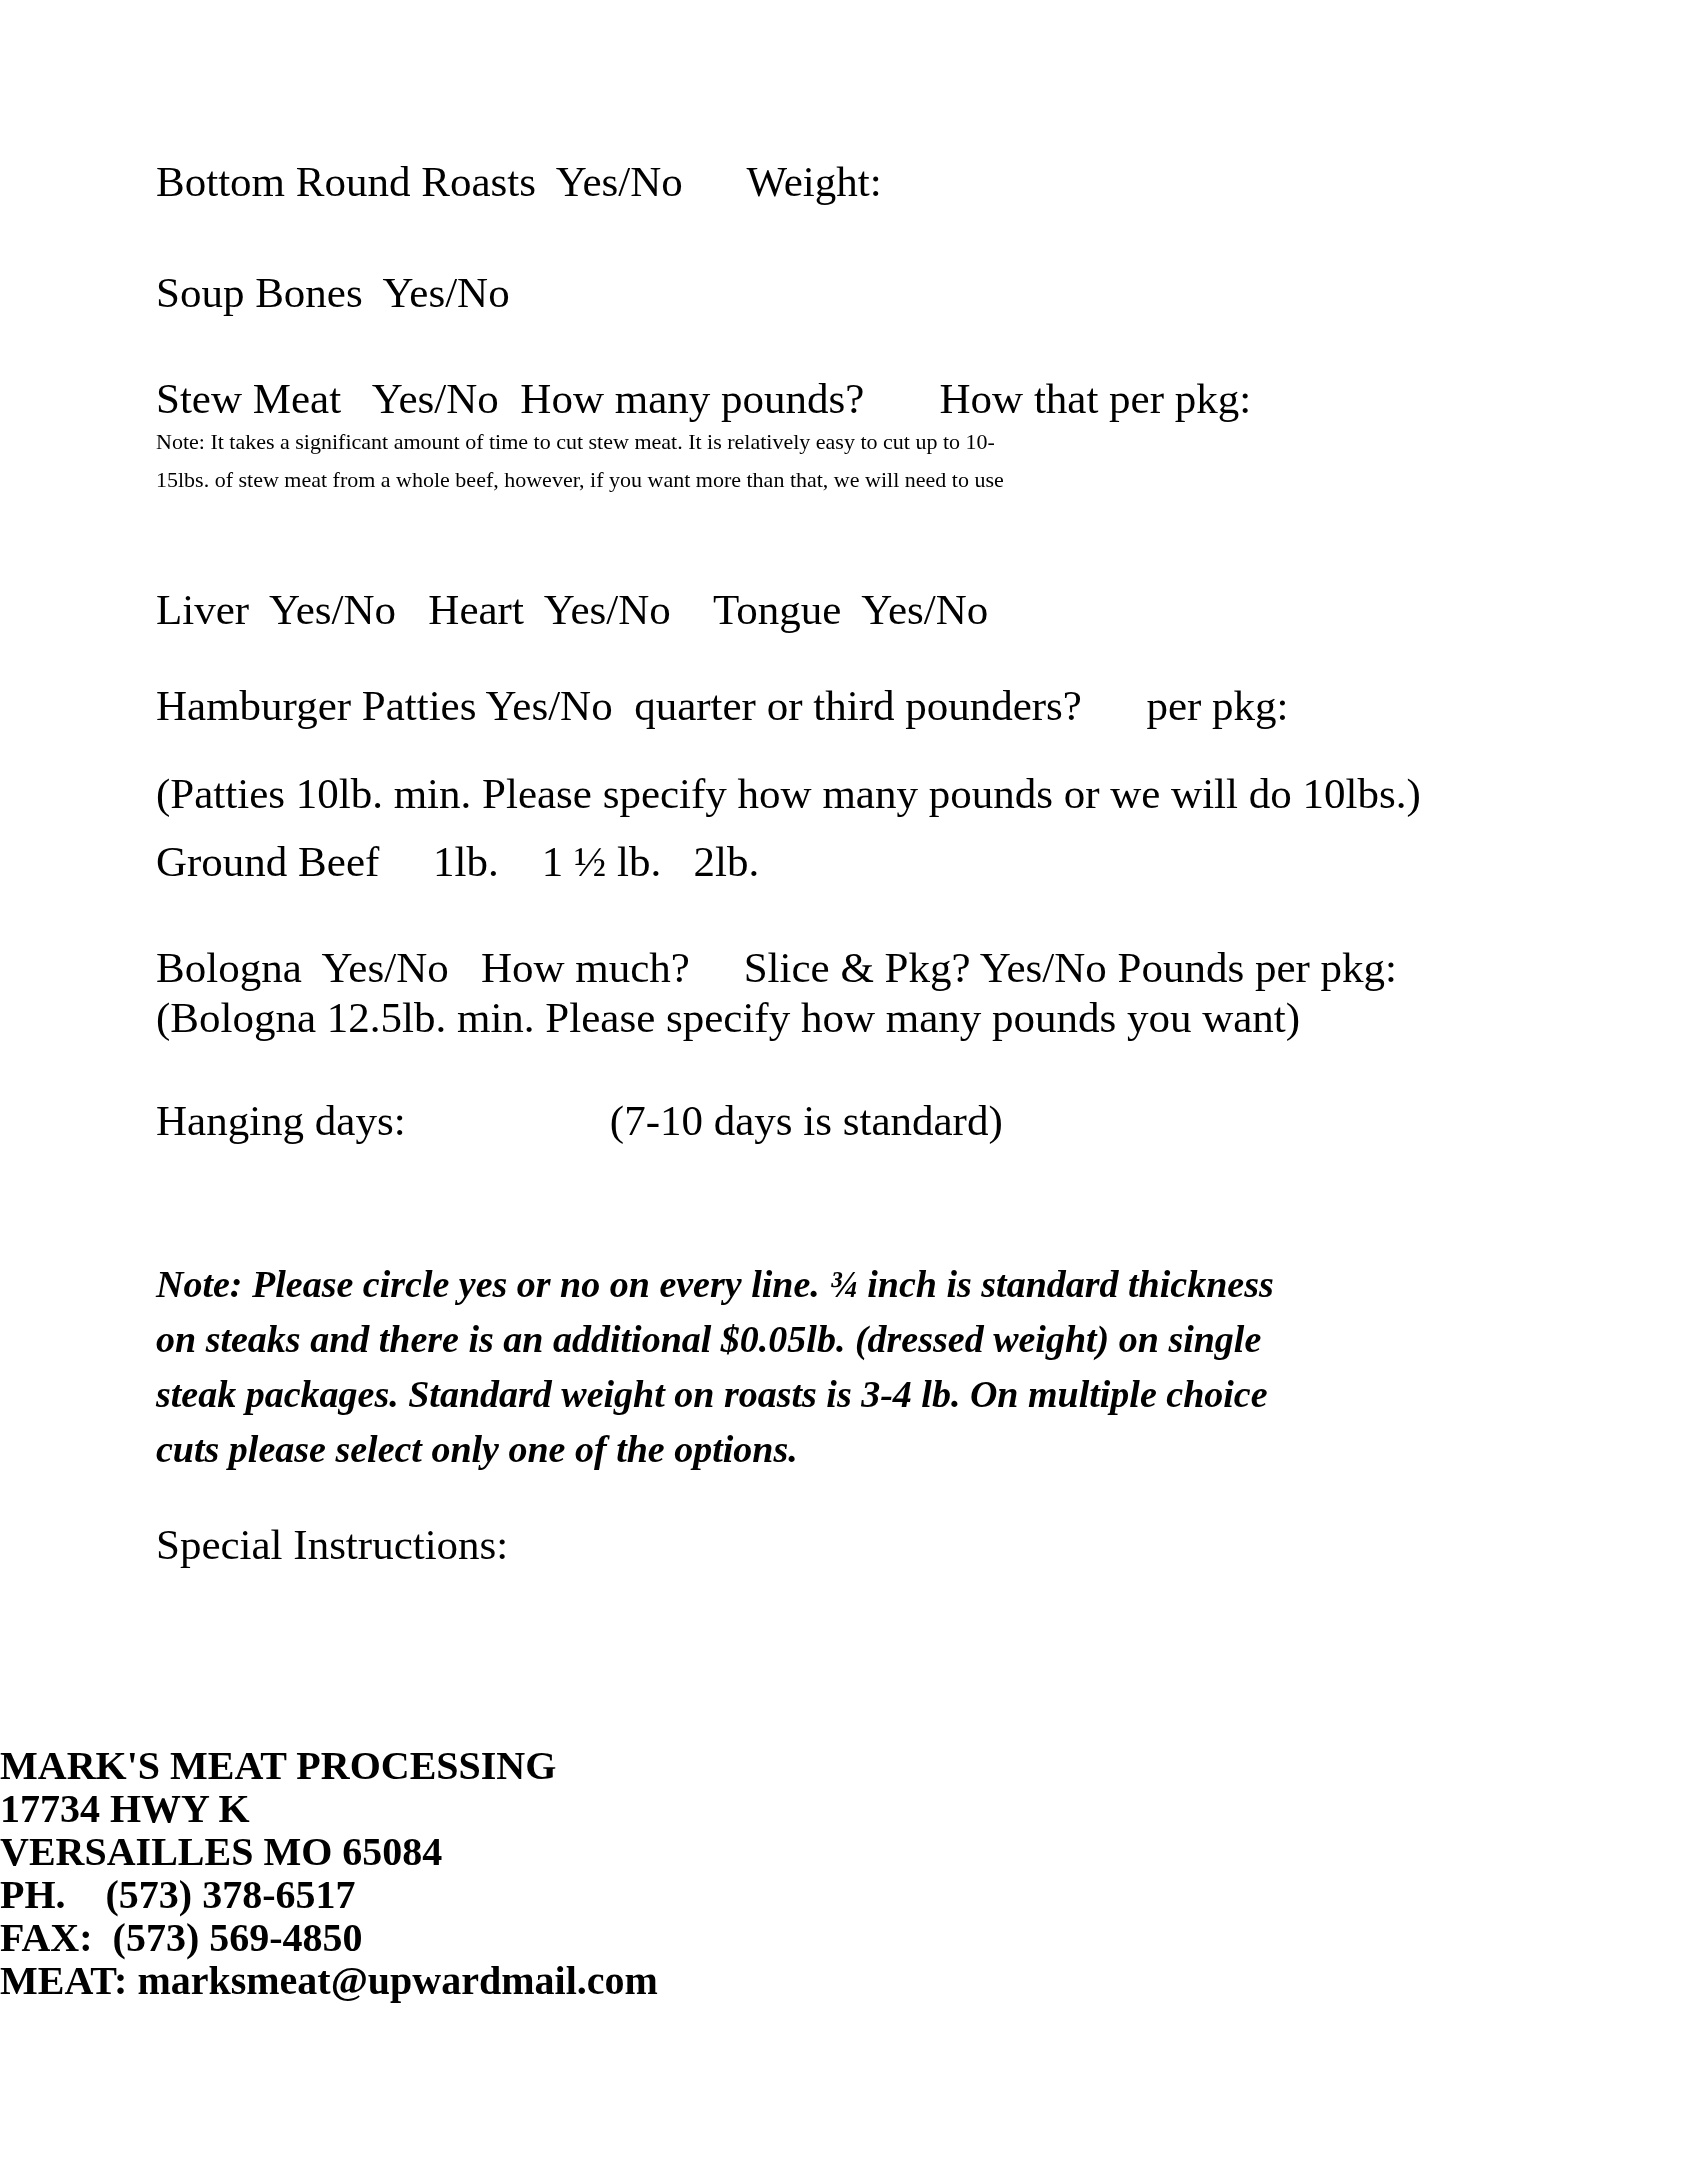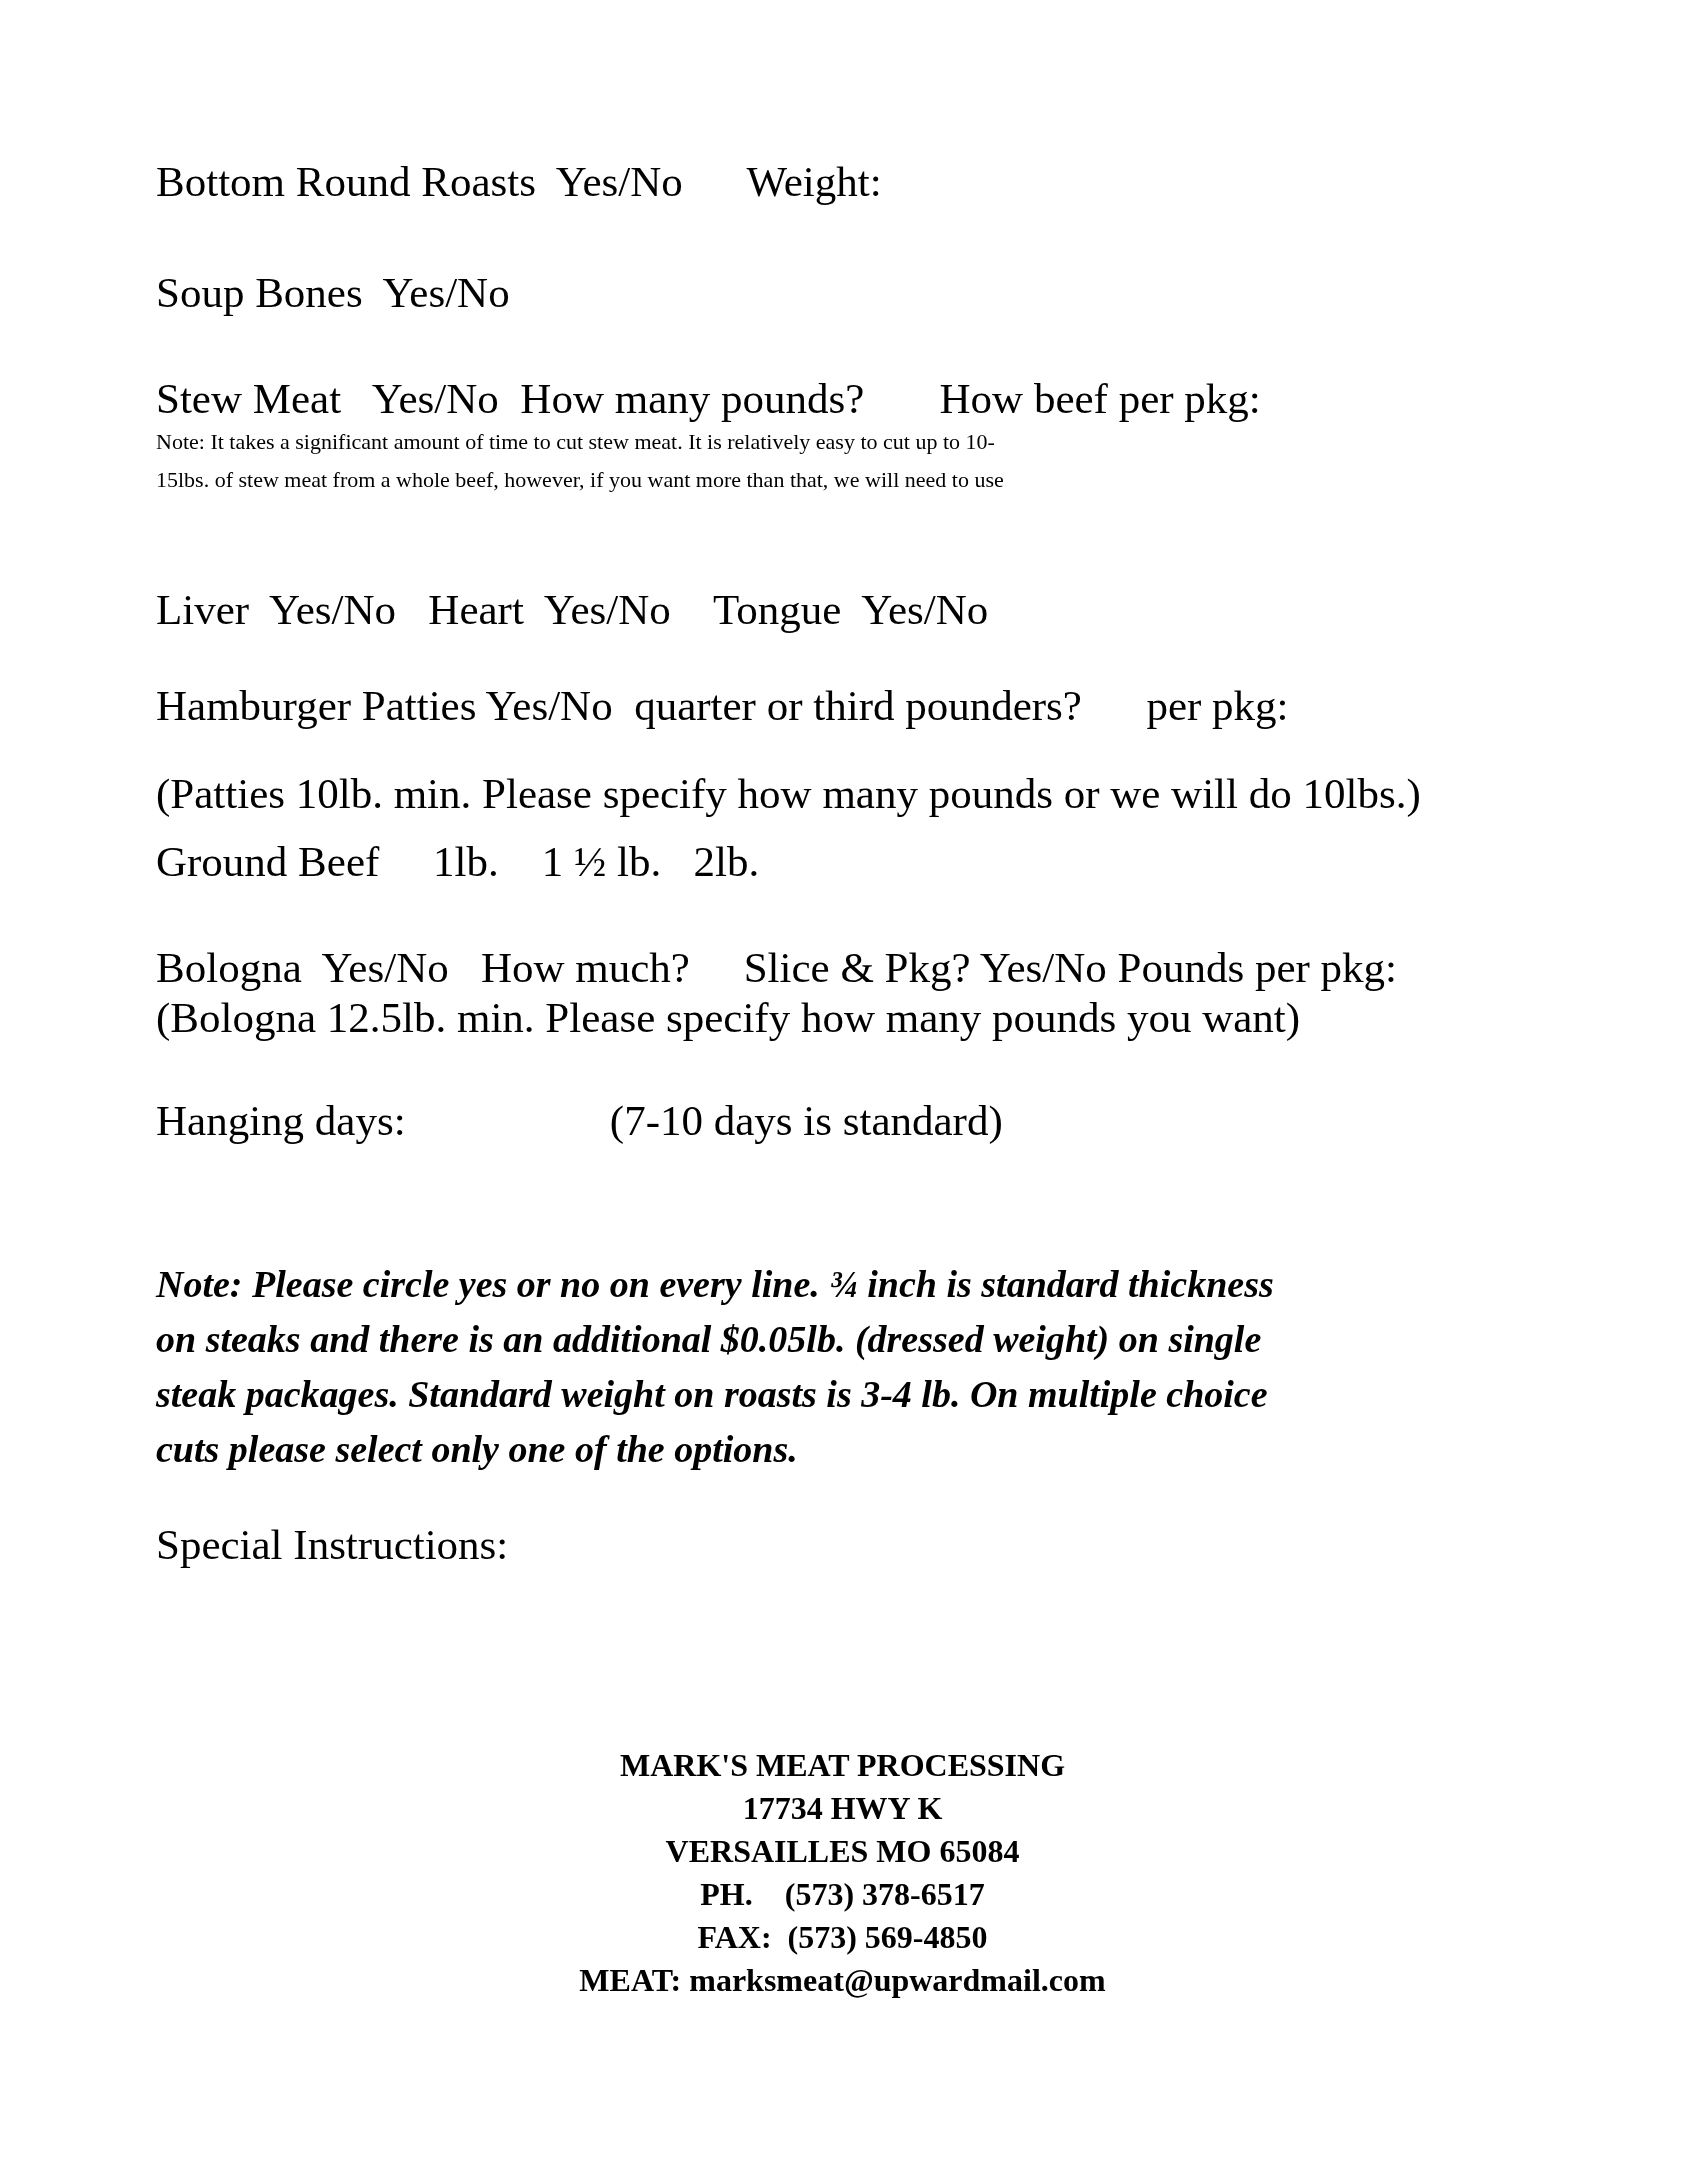--- a/index.html
+++ b/index.html
@@ -38,38 +38,38 @@
     font-style: italic;
     line-height: 55px;
     font-weight: bold;
   }
   .italic-note .note-line { white-space: pre; }
   .footer {
     position: absolute;
     left: 0;
     top: 1744px;
     width: 100%;
-    text-align: center;
+    text-align: left;
     font-weight: bold;
-    font-size: 32px;
+    font-size: 40px;
     line-height: 43px;
     font-family: Liberation Serif, serif;
   }
   .footer .footer-line { white-space: pre; }
 </style>
 </head>
 <body>
 
 <div class="page">
 
   <div class="line" style="top:267px">Soup Bones  Yes/No</div>
 
   <div class="line" style="top:156px">Bottom Round Roasts  Yes/No      Weight:</div>
 
-  <div class="line" style="top:373px">Stew Meat   Yes/No  How many pounds?       How beef per pkg:</div>
+  <div class="line" style="top:373px">Stew Meat   Yes/No  How many pounds?       How that per pkg:</div>
 
   <div class="small-note" style="top:423px">
     <div class="note-line">Note: It takes a significant amount of time to cut stew meat. It is relatively easy to cut up to 10-</div>
     <div class="note-line">15lbs. of stew meat from a whole beef, however, if you want more than that, we will need to use</div>
   </div>
 
   <div class="line" style="top:680px">Hamburger Patties Yes/No  quarter or third pounders?      per pkg:</div>
 
   <div class="line" style="top:584px">Liver  Yes/No   Heart  Yes/No    Tongue  Yes/No</div>
 

